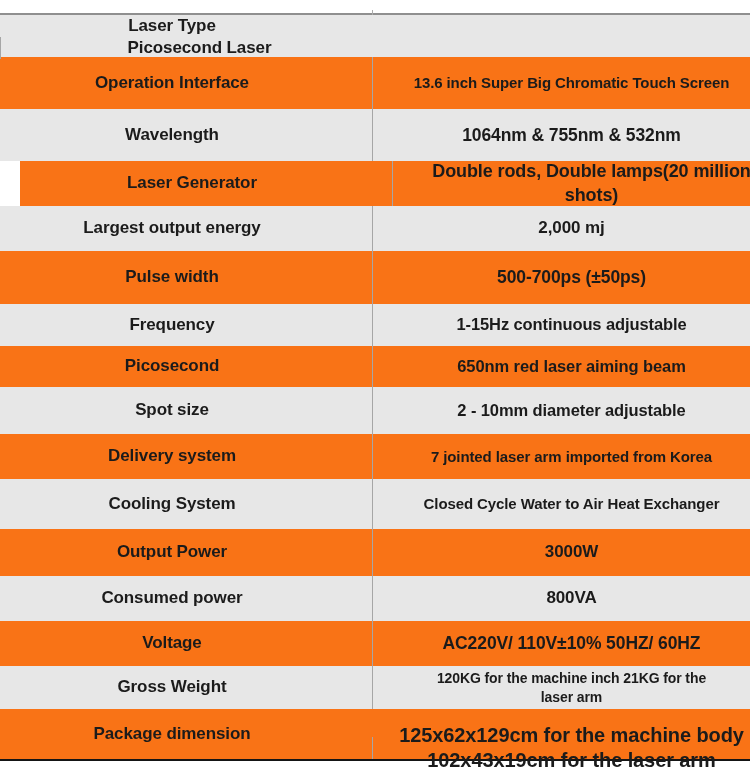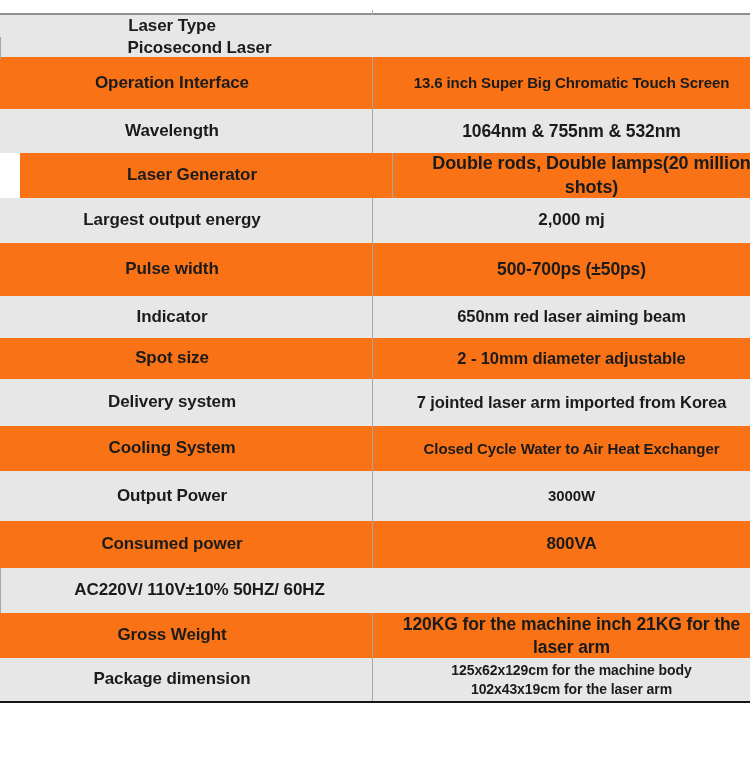--- a/index.html
+++ b/index.html
@@ -49,21 +49,21 @@
     width: 378px;
     border-left: 1px solid #a6a6a6;
     padding-left: 20px;
     font-size: 17px;
   }
   .line2:empty { display: none; }
 
   
   .row:nth-child(1)  { height: 42px; flex-direction: column; }
   .row:nth-child(2)  { height: 52px; }
-  .row:nth-child(3)  { height: 44px; }
+  .row:nth-child(3)  { height: 52px; }
   .row:nth-child(4)  { height: 45px; margin-left: 20px; }
   .row:nth-child(5)  { height: 45px; }
   .row:nth-child(6)  { height: 53px; }
   .row:nth-child(7)  { height: 42px; }
   .row:nth-child(8)  { height: 41px; }
   .row:nth-child(9)  { height: 47px; }
   .row:nth-child(10) { height: 45px; }
   .row:nth-child(11) { height: 50px; }
   .row:nth-child(12) { height: 47px; }
   .row:nth-child(13) { height: 45px; }
@@ -131,23 +131,30 @@
   </div>
 
   <div class="row">
     <div class="cell label">Pulse width</div>
     <div class="cell value">
       <span>500-700ps (±50ps)</span>
 
     </div>
   </div>
 
-
-  <div class="row">
-    <div class="cell label">Indicator</div>
+  <div class="row">
+    <div class="cell label">Frequency</div>
+    <div class="cell value">
+      <span>1-15Hz continuous adjustable</span>
+
+    </div>
+  </div>
+
+  <div class="row">
+    <div class="cell label">Picosecond</div>
     <div class="cell value">
       <span>650nm red laser aiming beam</span>
 
     </div>
   </div>
 
   <div class="row">
     <div class="cell label">Spot size</div>
     <div class="cell value">
       <span>2 - 10mm diameter adjustable</span>
@@ -181,20 +188,21 @@
 
   <div class="row">
     <div class="cell label">Consumed power</div>
     <div class="cell value">
       <span>800VA</span>
 
     </div>
   </div>
 
   <div class="row">
+    <div class="cell label">Voltage</div>
     <div class="cell value">
       <span>AC220V/ 110V±10% 50HZ/ 60HZ</span>
 
     </div>
   </div>
 
   <div class="row">
     <div class="cell label">Gross Weight</div>
     <div class="cell value">
       <span>120KG for the machine inch 21KG for the</span>

